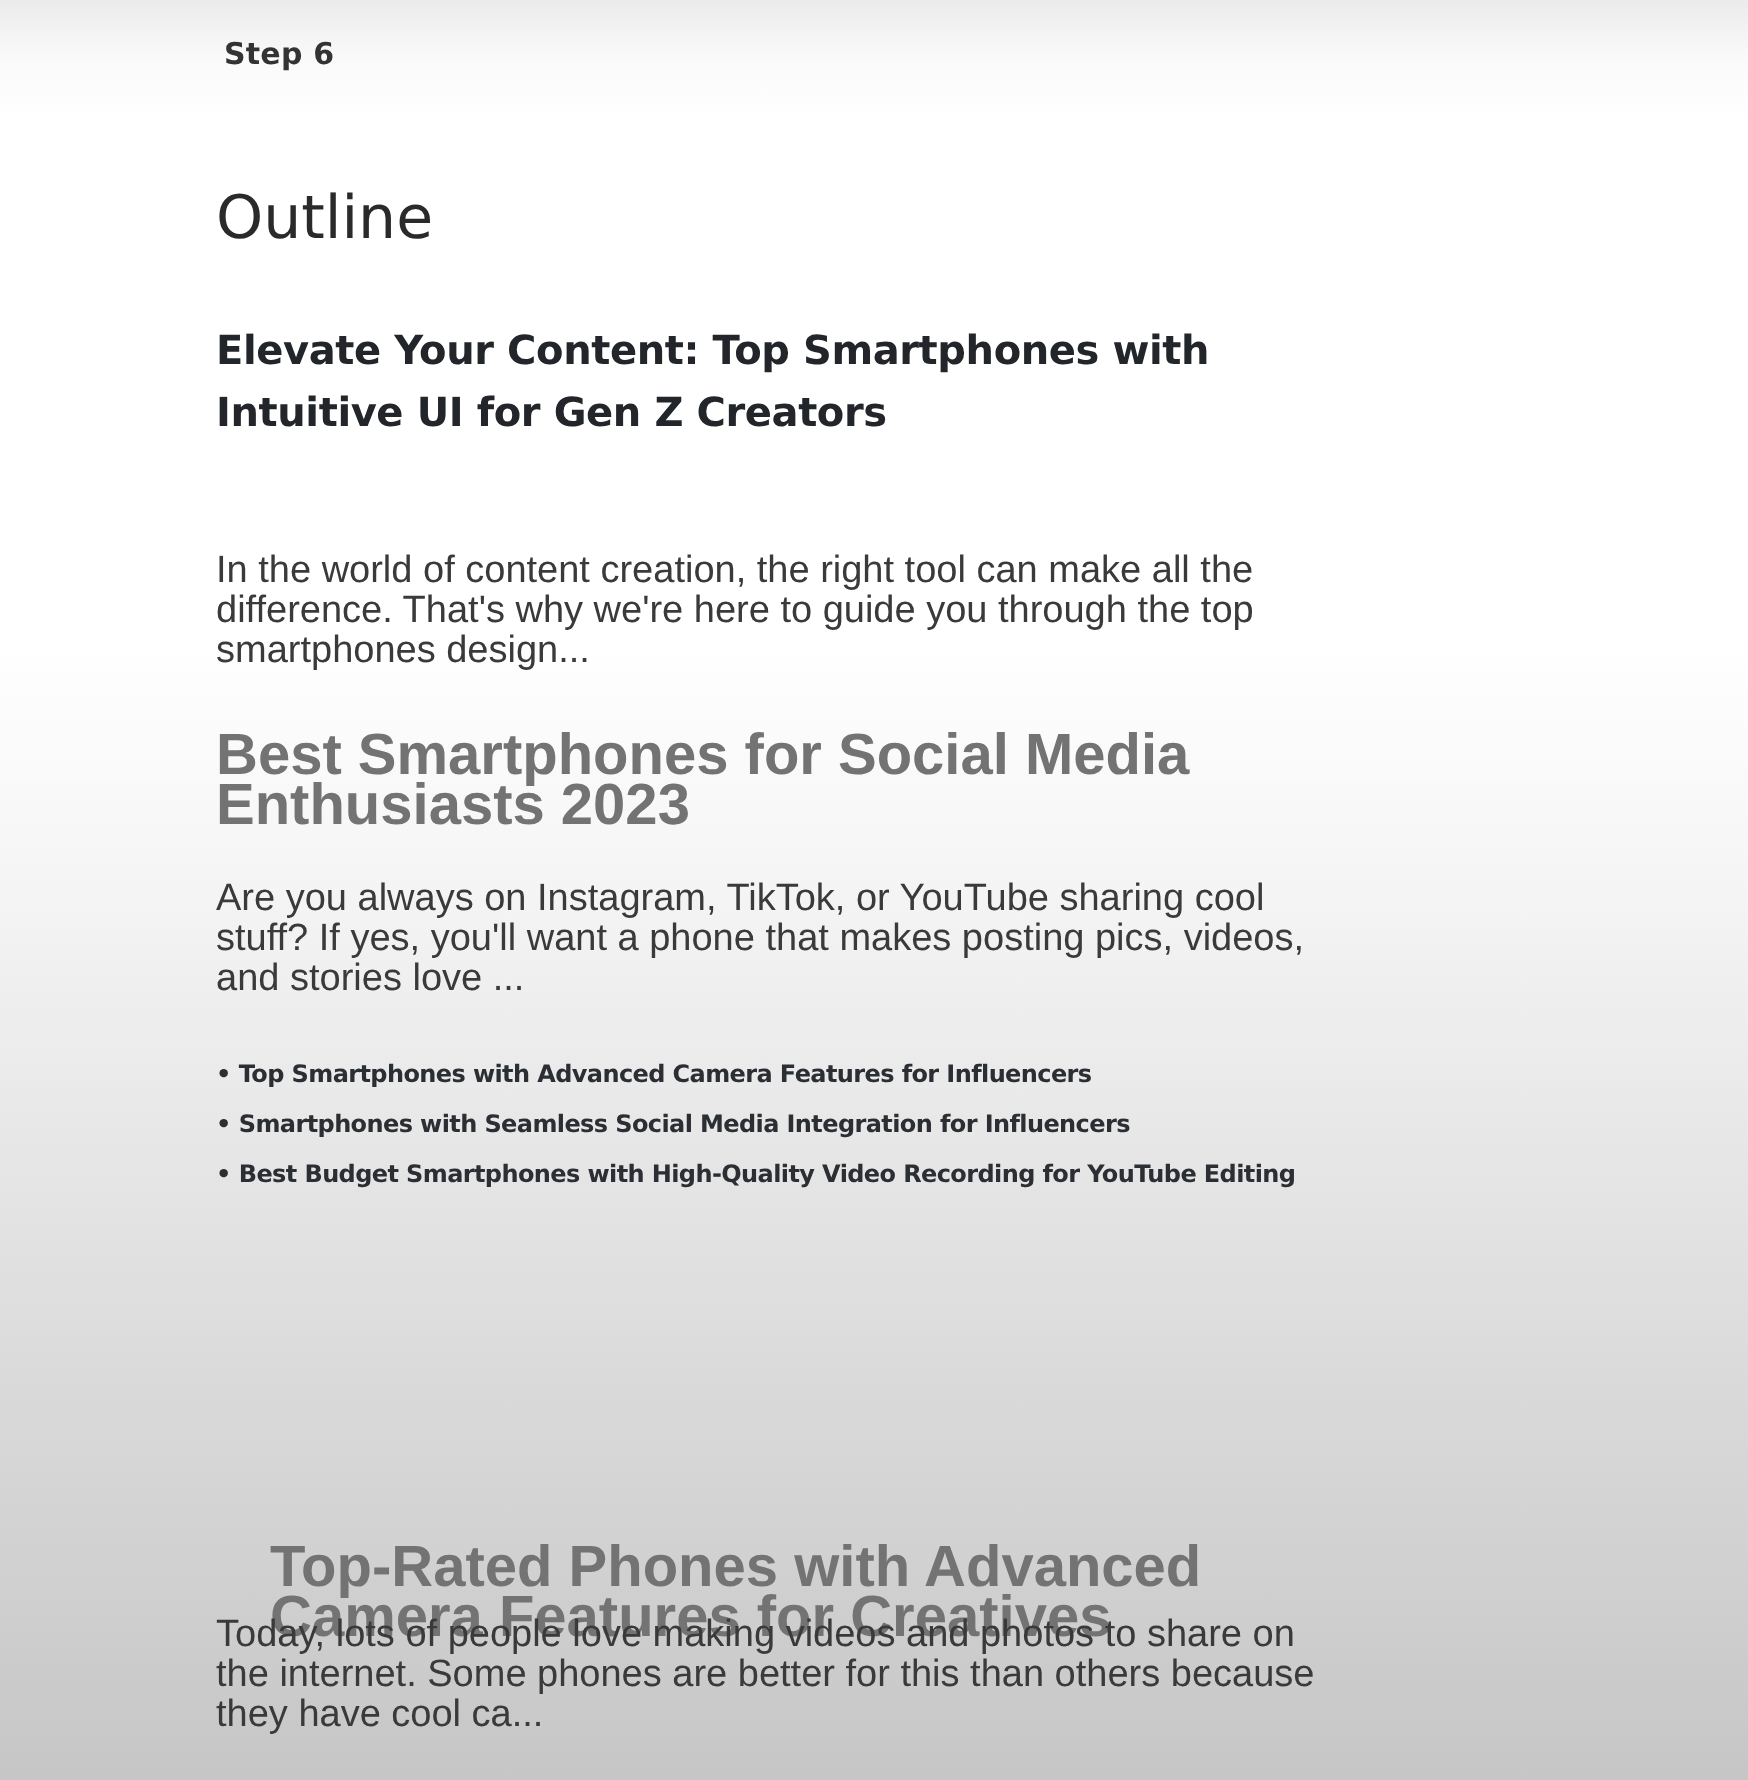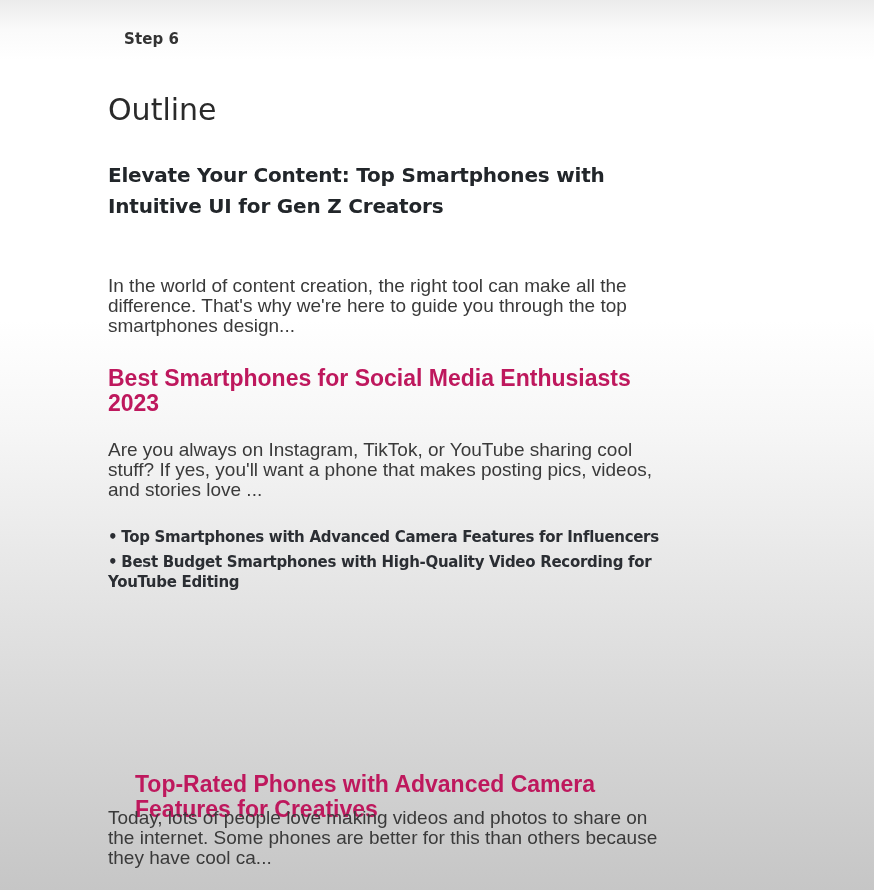--- a/index.html
+++ b/index.html
@@ -30,21 +30,21 @@
     width: 600px;
   }
   .step-label {
     position: absolute;
     top: 14px;
     left: 0;
     font-family: "DejaVu Sans", sans-serif;
     font-size: 15px;
     font-weight: 600;
     color: #333;
-    margin: 16px;
+    margin: 4px;
     letter-spacing: 0.1px;
   }
   .outline-title {
     position: absolute;
     top: 92px;
     left: 0;
     font-family: "DejaVu Sans", sans-serif;
     font-size: 30px;
     font-weight: 400;
     color: #2a2a2a;
@@ -68,41 +68,41 @@
     font-size: 19px;
     line-height: 20px;
     color: #3a3a3a;
     margin: 0;
     position: absolute;
     left: 0;
     width: 570px;
   }
   .h2 {
     font-family: "Liberation Sans", sans-serif;
-    font-size: 23px;
+    font-size: 29px;
     line-height: 25px;
     font-weight: 700;
-    color: #be185d;
+    color: #737373;
     margin: 0;
     position: absolute;
     left: 0;
     width: 560px;
   }
   .bullets {
     position: absolute;
     top: 527px;
     left: 0;
     width: 580px;
     margin: 0;
     padding: 0;
     list-style: none;
   }
   .bullets li {
     font-family: "DejaVu Sans", sans-serif;
-    font-size: 15px;
+    font-size: 12px;
     line-height: 20px;
     font-weight: 700;
     color: #2b2e33;
     margin-bottom: 5px;
     letter-spacing: -0.3px;
   }
   .bullets li .dot {
     margin-right: 4px;
   }
 </style>
@@ -118,20 +118,21 @@
   <h1 class="main-title">Elevate Your Content: Top Smartphones with Intuitive UI for Gen Z Creators</h1>
 
   <p class="para" style="top:276px;">In the world of content creation, the right tool can make all the difference. That's why we're here to guide you through the top smartphones design...</p>
 
   <h2 class="h2" style="top:366px;">Best Smartphones for Social Media Enthusiasts 2023</h2>
 
   <p class="para" style="top:440px;">Are you always on Instagram, TikTok, or YouTube sharing cool stuff? If yes, you'll want a phone that makes posting pics, videos, and stories love ...</p>
 
   <ul class="bullets">
     <li><span class="dot">•</span><span>Top Smartphones with Advanced Camera Features for Influencers</span></li>
+    <li><span class="dot">•</span><span>Smartphones with Seamless Social Media Integration for Influencers</span></li>
     <li><span class="dot">•</span><span>Best Budget Smartphones with High-Quality Video Recording for YouTube Editing</span></li>
   </ul>
 
   <h2 class="h2" style="top:772px;margin-left:27px;">Top-Rated Phones with Advanced Camera Features for Creatives</h2>
 
   <p class="para" style="top:808px;">Today, lots of people love making videos and photos to share on the internet. Some phones are better for this than others because they have cool ca...</p>
 
 </div>
 
 </body></html>

